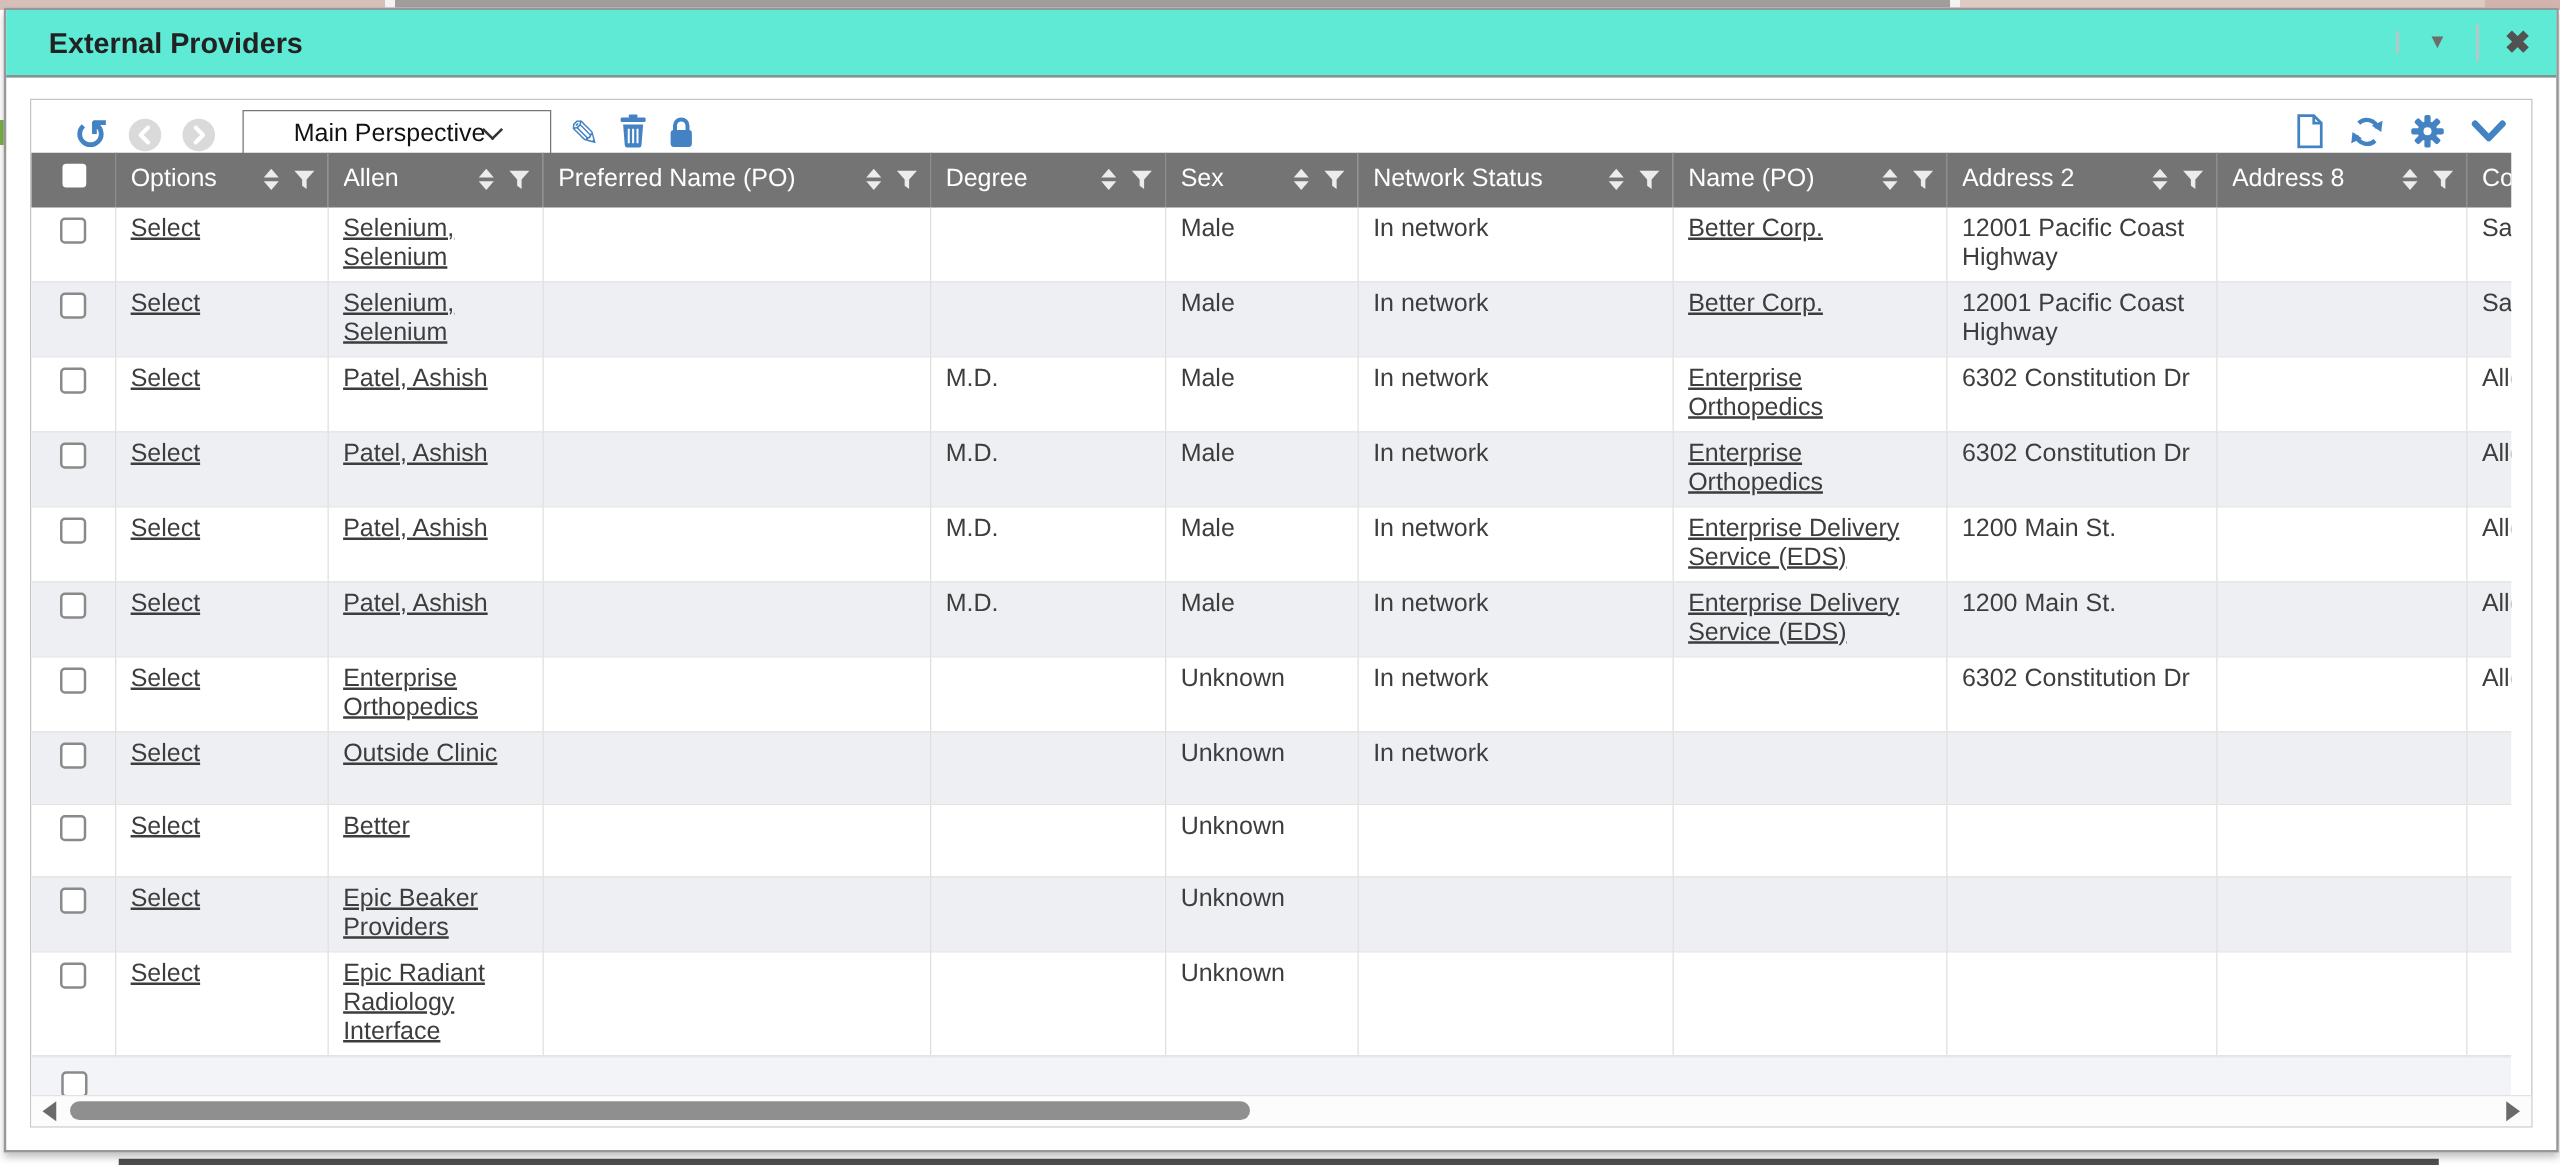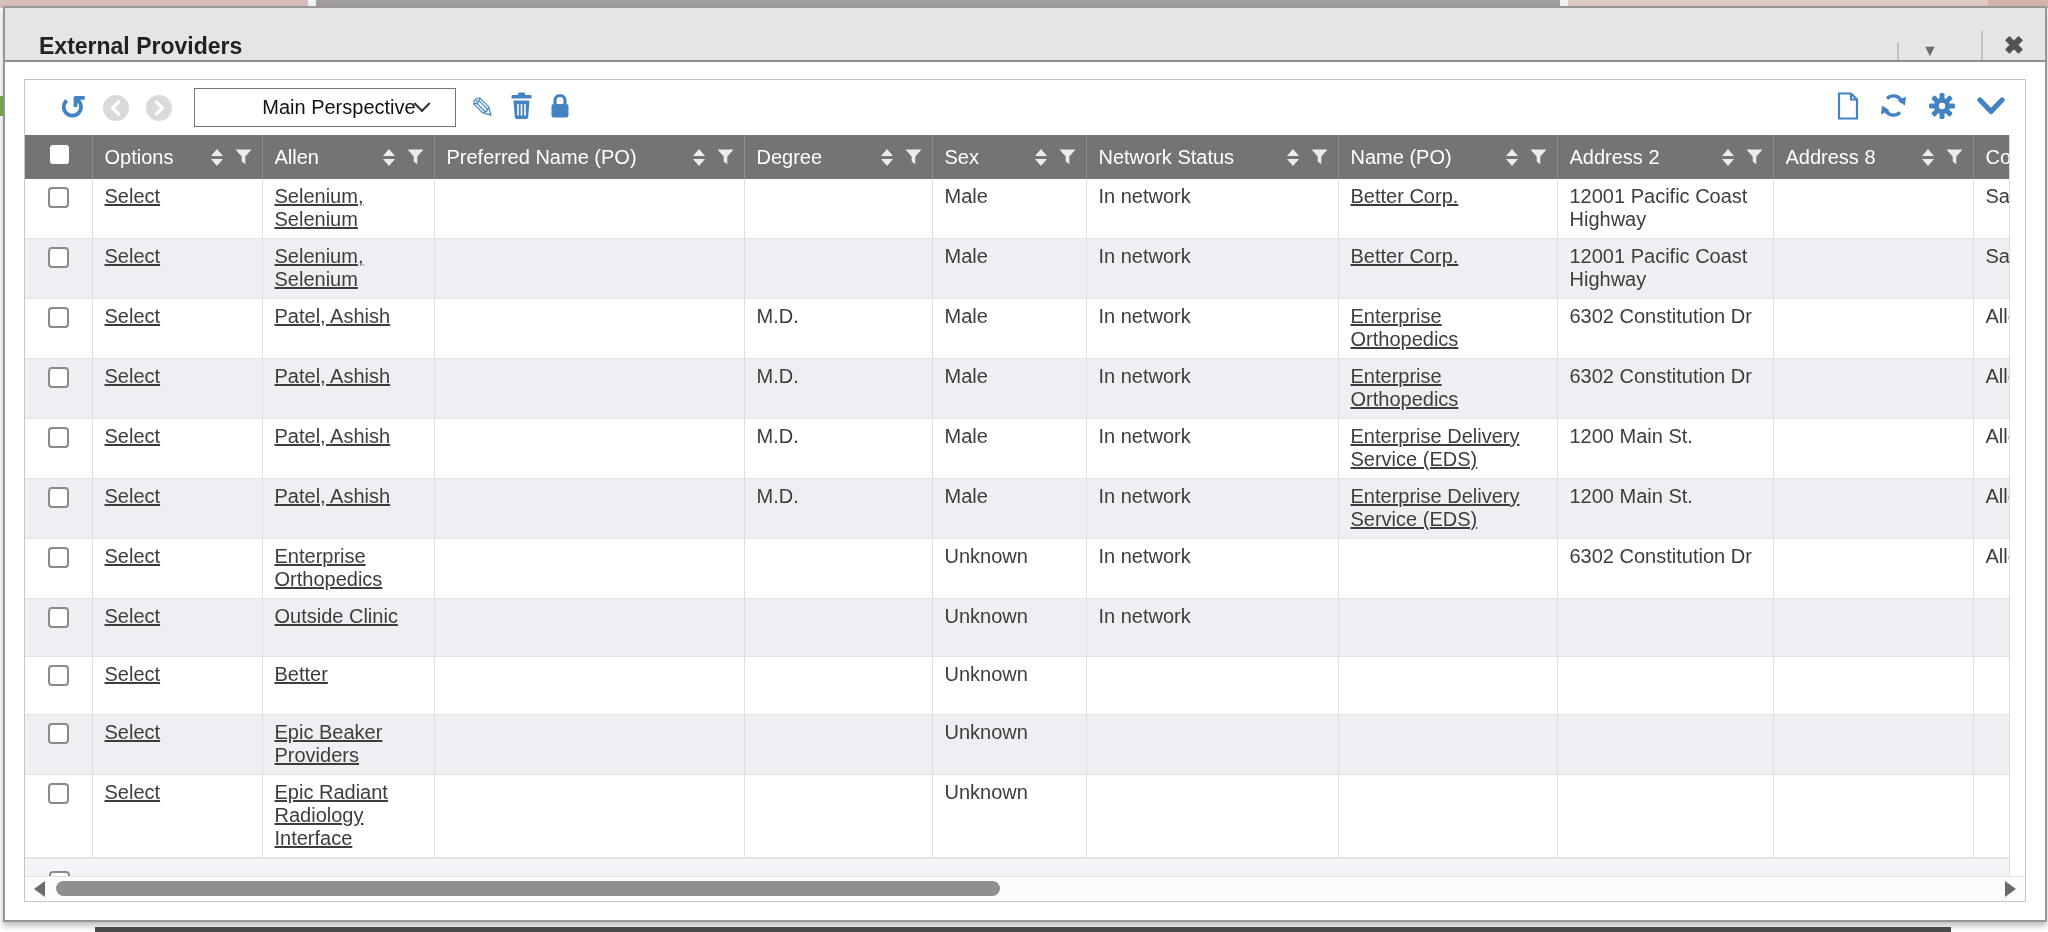--- a/index.html
+++ b/index.html
@@ -13,50 +13,50 @@
   .bd-seg2{flex:1;background:#a19d9c;}
   .bd-seg3{width:420px;background:#ddcac3;}
   .bd-seg4{width:60px;background:#d2b4ad;}
   .backdrop-sliver{position:absolute;left:0;top:96px;width:4px;height:20px;background:#7ab04c;}
   .backdrop-bottom{position:absolute;left:95px;bottom:0;width:1856px;height:5px;background:#4e4e4e;}
 
   
   .dialog{position:absolute;left:3px;top:6px;width:2040px;height:912px;background:#fff;
           border:2px solid #979797;box-shadow:0 4px 6px rgba(0,0,0,.25);
           display:flex;flex-direction:column;}
-  .titlebar{height:52px;flex:0 0 auto;background:#e5e5e5;border-bottom:2px solid #8f8f8f;
-            display:flex;align-items:flex-end;gap:20px;}
+  .titlebar{height:52px;flex:0 0 auto;background:#5eead4;border-bottom:2px solid #8f8f8f;
+            display:flex;align-items:center;}
   .title{flex:1;display:flex;align-items:center;padding-left:34px;font-size:23px;
          font-weight:bold;color:#222;}
   .tb-btn{width:62px;border-left:2px solid #c3c3c7;display:flex;align-items:center;
           justify-content:center;cursor:pointer;}
   .menu-glyph{font-size:16px;color:#6d6d6d;}
   .close-glyph{font-size:25px;font-weight:bold;color:#525252;}
 
   .content{flex:1;min-height:0;padding:17px 19px 18px 19px;display:flex;flex-direction:column;}
   .panel{flex:1;min-height:0;border:1px solid #c6c6c6;display:flex;flex-direction:column;background:#fff;}
 
   
   .toolbar{height:55px;flex:0 0 auto;display:flex;align-items:center;padding-left:16px;}
   .summary{height:100%;display:flex;align-items:center;padding-right:22px;
            border-right:1px solid #d4d4d4;font-size:20px;color:#333;white-space:nowrap;}
   .summary .bold{font-weight:bold;margin-right:6px;}
   .tools{display:flex;align-items:center;gap:15px;padding-left:18px;}
   .undo-glyph{font-size:33px;line-height:28px;font-weight:bold;color:#4383c4;}
   .nav-btn{width:28px;height:28px;}
   .perspective{margin-left:6px;width:220px;height:37px;border:1px solid #767676;background:#fff;
-               display:flex;align-items:center;justify-content:flex-end;
-               padding:0 27px 0 13px;font-size:20px;color:#111;cursor:pointer;}
+               display:flex;align-items:center;justify-content:center;
+               padding:0 12px 0 13px;font-size:20px;color:#111;cursor:pointer;}
   .sel-caret{width:10px;height:10px;border-right:2px solid #333;border-bottom:2px solid #333;
              transform:rotate(45deg) translate(-3px,-3px);}
   .pencil-glyph{font-size:29px;color:#4383c4;line-height:28px;}
   .right-tools{margin-left:auto;display:flex;align-items:center;gap:21px;padding-right:20px;}
 
   
-  .grid-wrap{flex:1;min-height:0;display:flex;}
+  .grid-wrap{flex:1;min-height:0;display:flex;align-items:center;}
   .grid-main{width:1984px;overflow:hidden;display:flex;flex-direction:column;}
   .gutter{flex:1;border-left:1px solid #dcdcdc;background:#fff;}
   table{border-collapse:collapse;table-layout:fixed;}
   thead th{background:#747474;color:#fff;font-weight:normal;text-align:left;height:44px;
            padding:0 10px 0 12px;border-right:1px solid #8d8d8d;font-size:20px;}
   .th-flex{display:flex;align-items:center;}
   .th-label{flex:1;white-space:nowrap;overflow:hidden;}
   .sorter{display:flex;flex-direction:column;gap:3px;margin-right:12px;cursor:pointer;}
   .tri-up{width:0;height:0;border-left:6px solid transparent;border-right:6px solid transparent;
           border-bottom:7px solid #ececec;}

